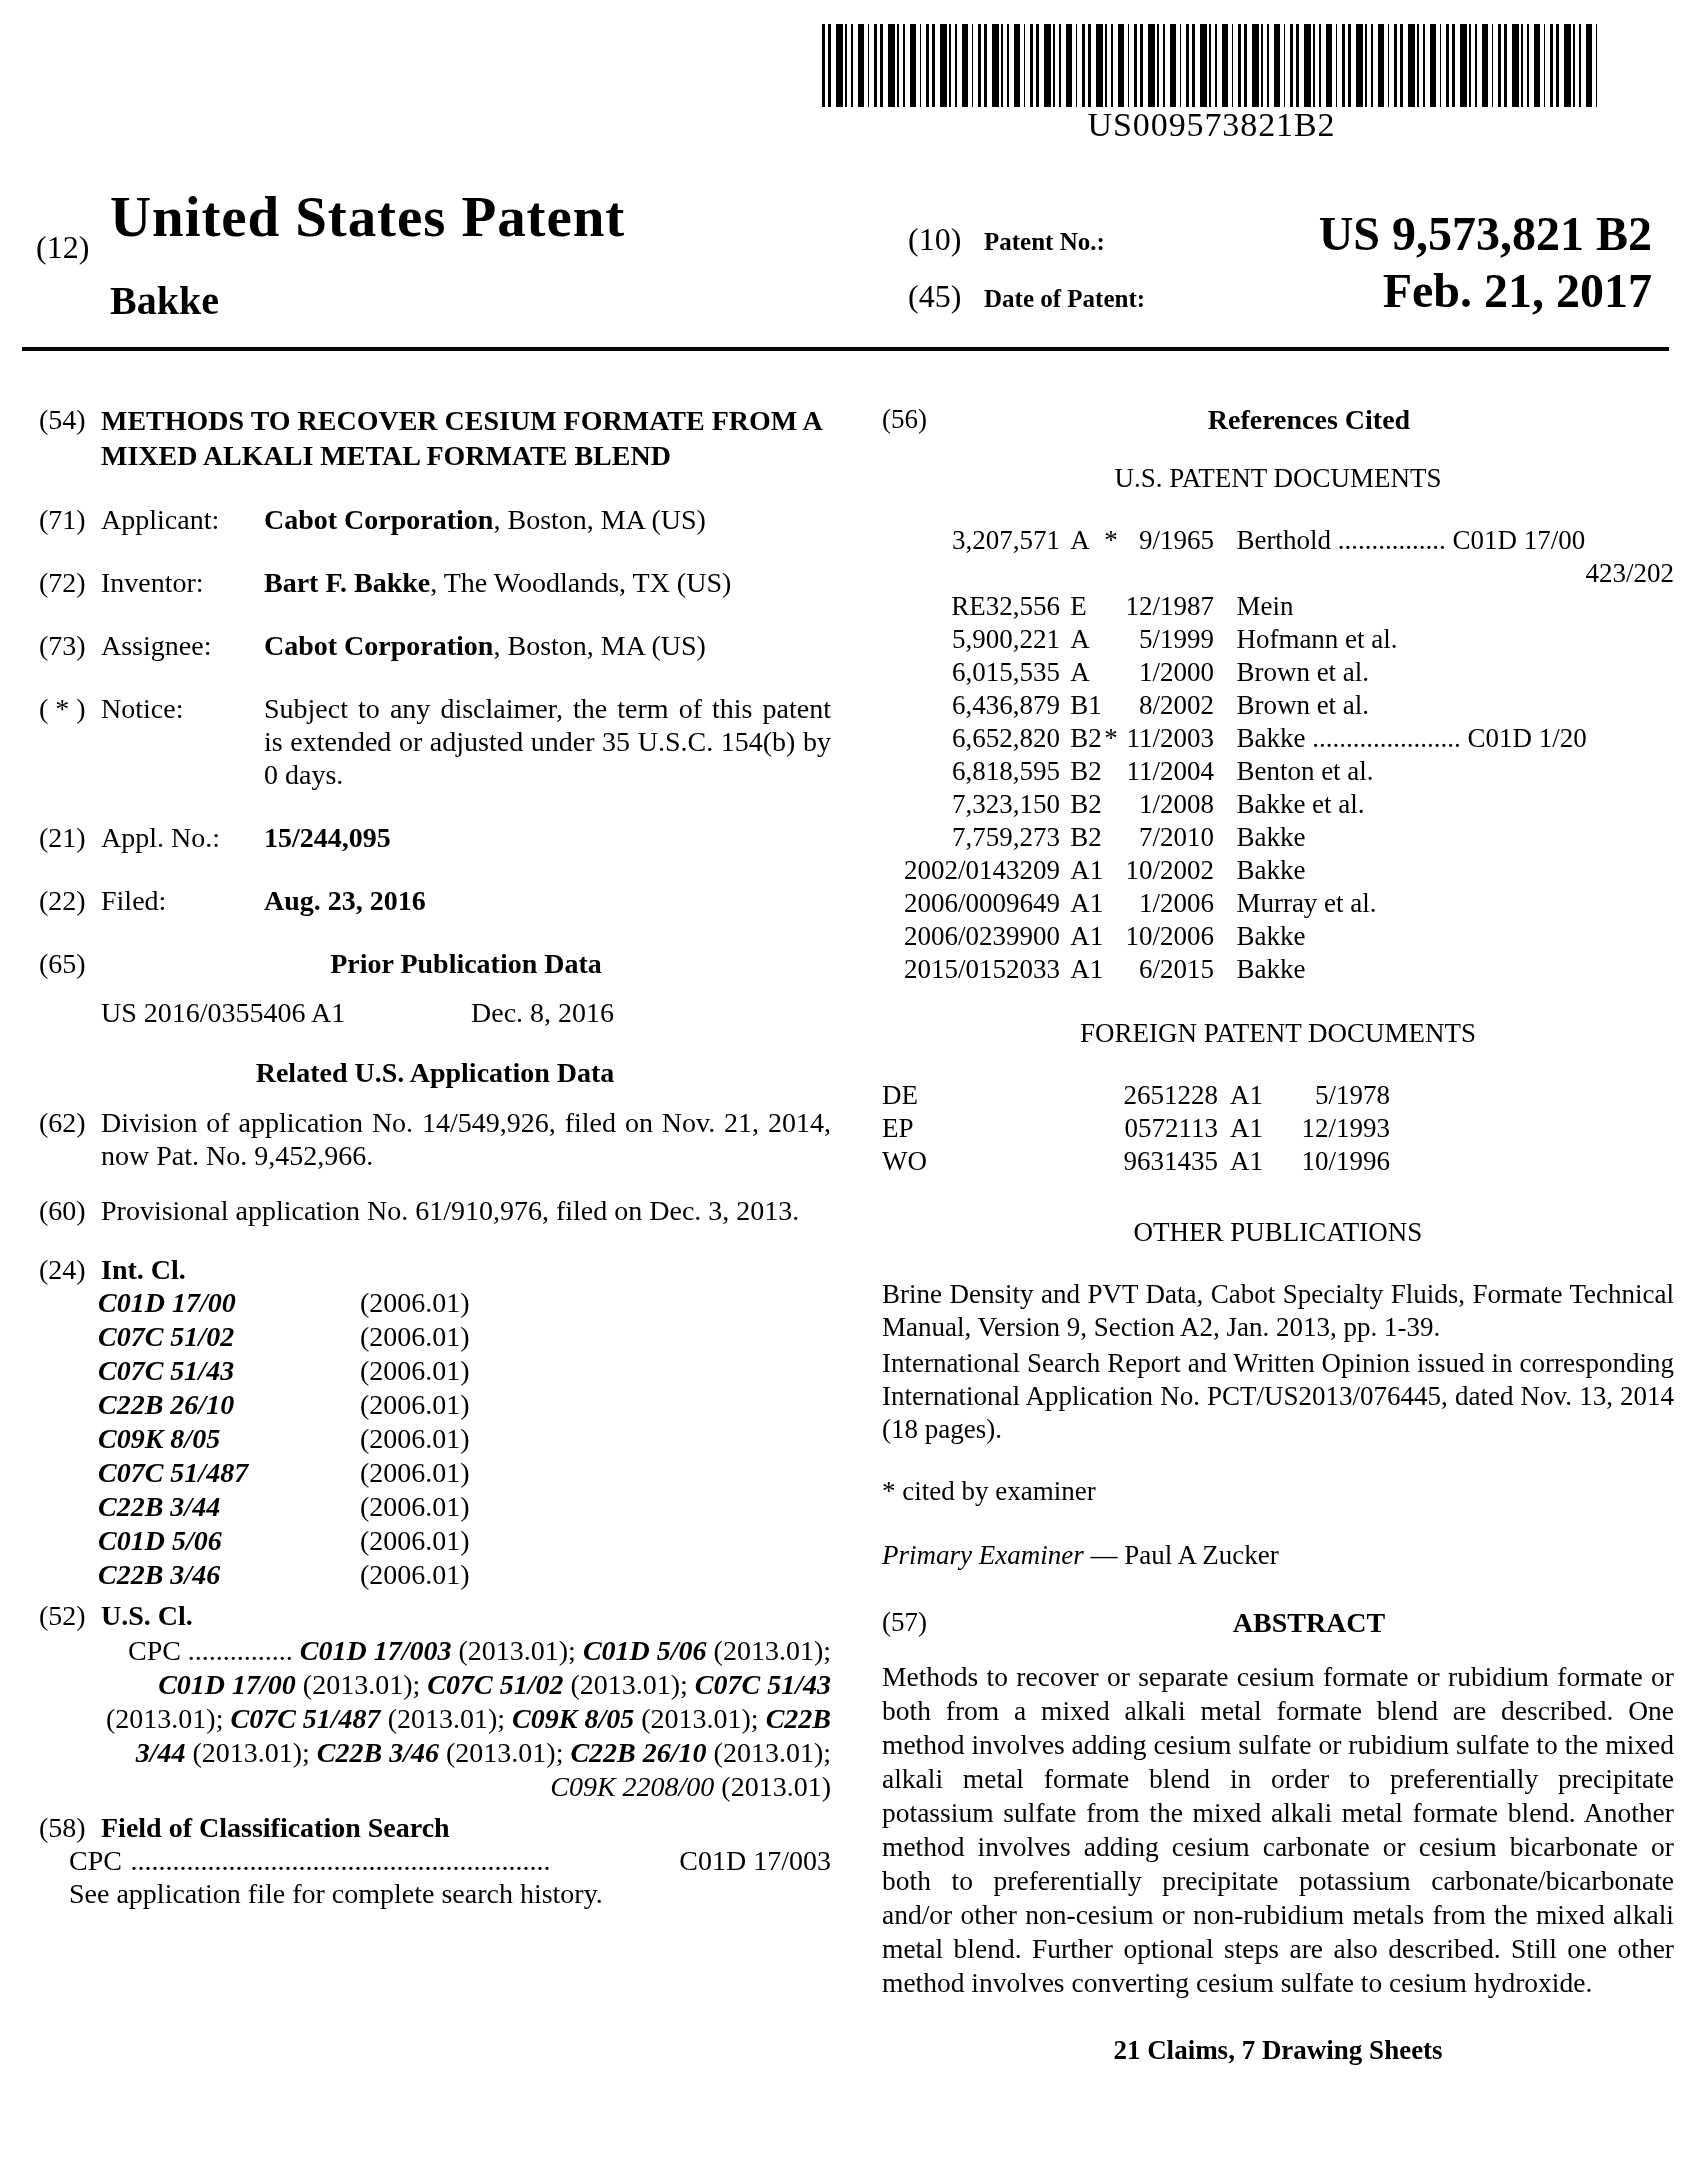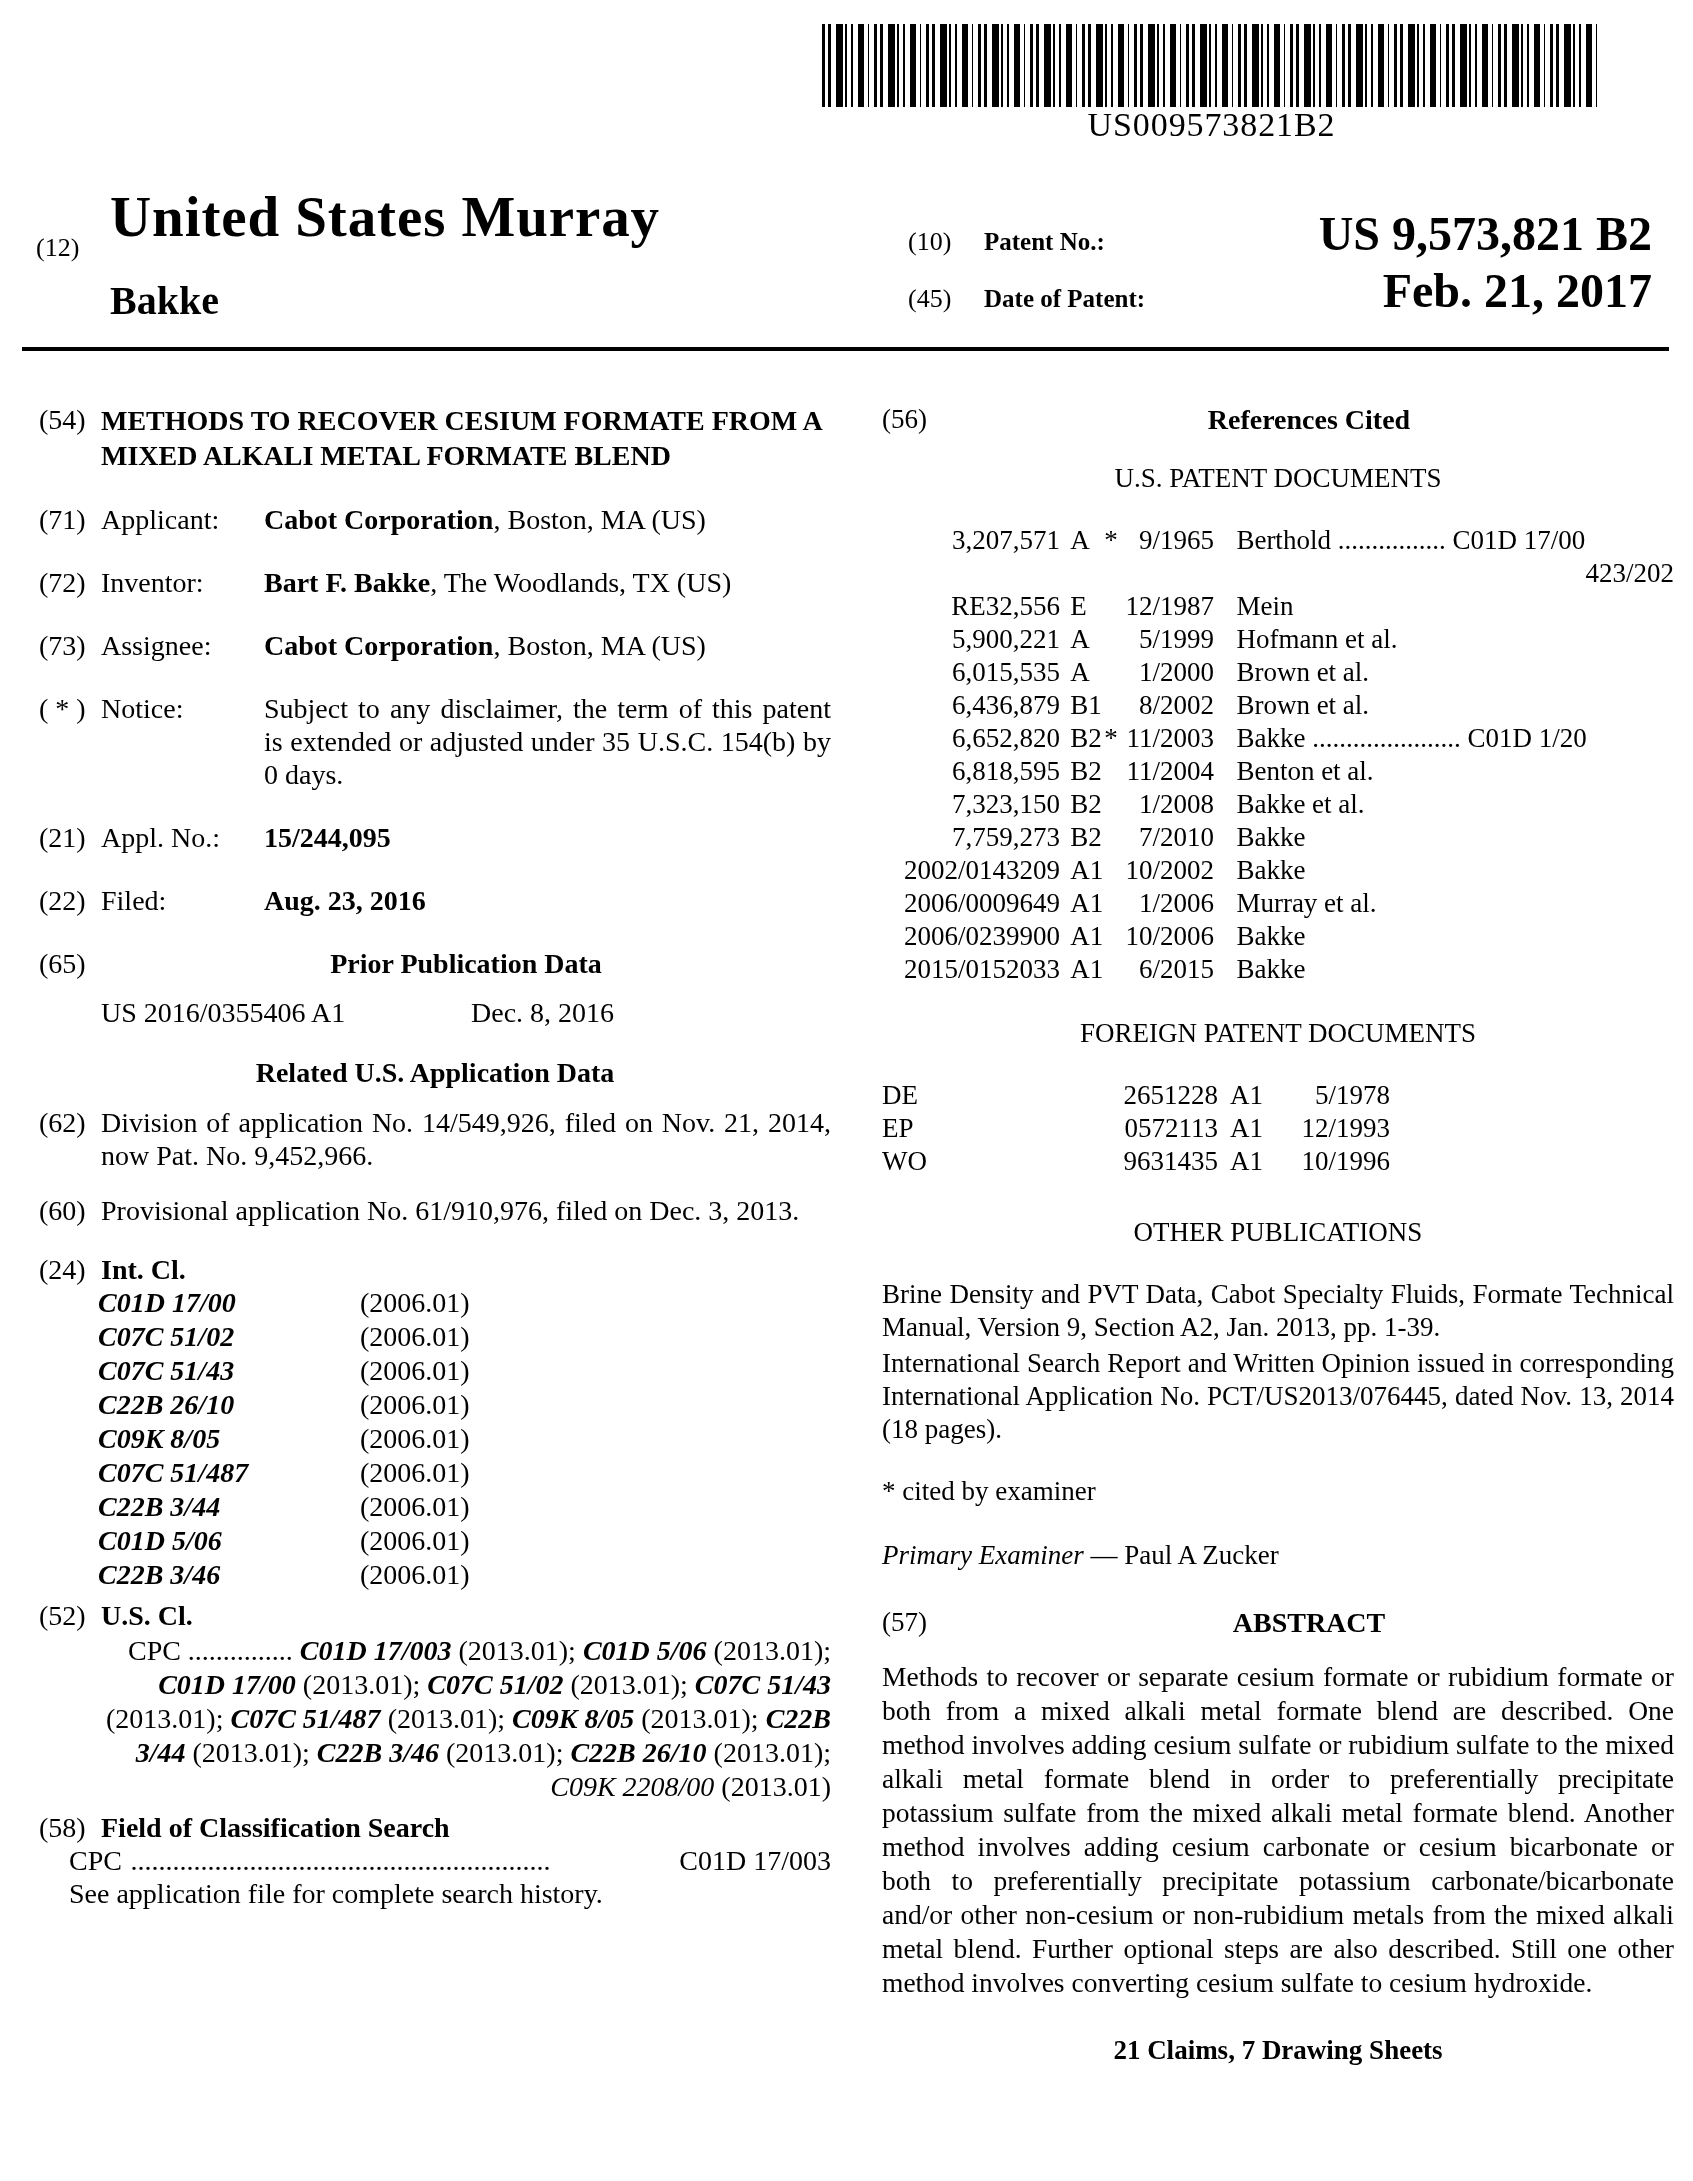--- a/index.html
+++ b/index.html
@@ -9,21 +9,21 @@
   .bi{font-weight:bold;font-style:italic;}
   .it{font-style:italic;}
   
   #barcode{position:absolute;left:822px;top:24px;width:779px;height:83px;
     background:repeating-linear-gradient(90deg,#000 0 3.4px,#fff 3.4px 6px,#000 6px 8.6px,
       #fff 8.6px 13.8px,#000 13.8px 20.6px,#fff 20.6px 23px,#000 23px 25px,#fff 25px 29px,
       #000 29px 31px,#fff 31px 36px,#000 36px 42px,#fff 42px 46px,#000 46px 47px,#fff 47px 52px);}
   #barcode-label{position:absolute;left:822px;top:108px;width:779px;text-align:center;
     font-size:34px;letter-spacing:0.9px;}
   
-  .code{font-size:26px;}
+  .code{font-size:32px;}
   #h12{position:absolute;left:36px;top:231px;}
   #main-title{position:absolute;left:110px;top:200px;font-size:57px;font-weight:bold;letter-spacing:0.9px;}
   #byline{position:absolute;left:110px;top:284px;font-size:40px;font-weight:bold;}
   .hrow{position:absolute;left:908px;width:744px;display:flex;align-items:baseline;}
   .hrow .code{flex:0 0 76px;}
   .hrow .hlabel{font-size:25px;font-weight:bold;}
   .hrow .hval{margin-left:auto;font-size:48px;font-weight:bold;}
   #hrow1{top:217px;} #hrow2{top:274px;}
   #rule{position:absolute;left:21.5px;right:24px;top:347px;height:4.3px;background:#000;}
   
@@ -72,21 +72,21 @@
 </style>
 </head>
 <body>
 
 <div>
 
   <div id="barcode"></div>
   <div id="barcode-label">US009573821B2</div>
 
   <span id="h12" class="code">(12)</span>
-  <div id="main-title">United States Murray</div>
+  <div id="main-title">United States Patent</div>
   <div id="byline">Bakke</div>
 
   <div id="hrow1" class="hrow">
     <span class="code">(10)</span>
     <span class="hlabel">Patent No.:</span>
     <span class="hval">US 9,573,821 B2</span>
   </div>
   <div id="hrow2" class="hrow">
     <span class="code">(45)</span>
     <span class="hlabel">Date of Patent:</span>

